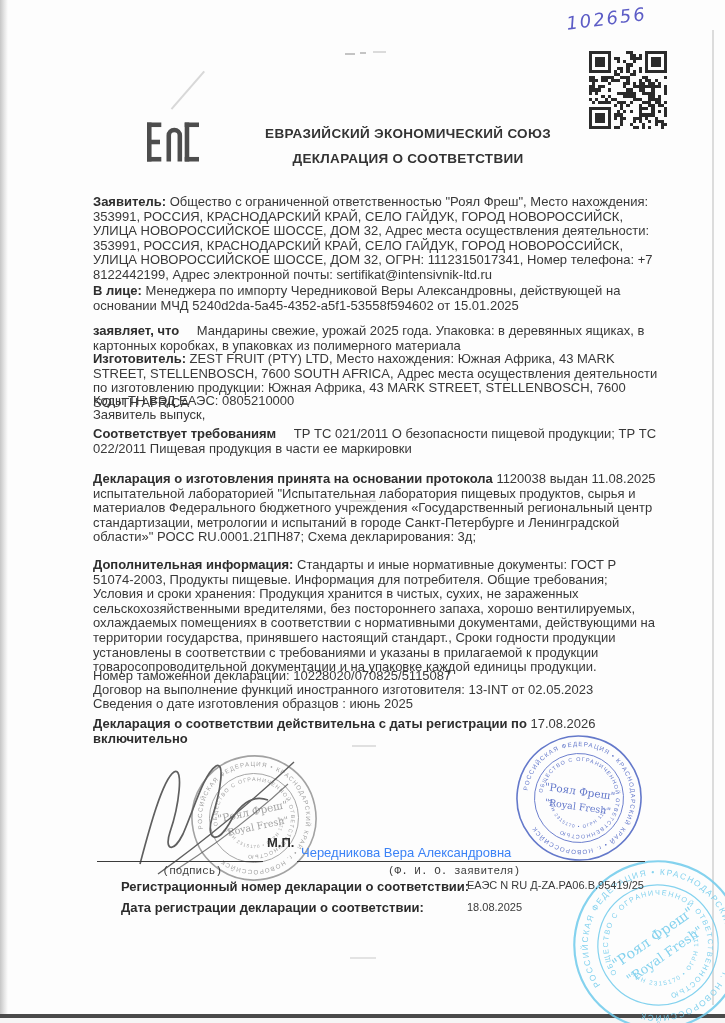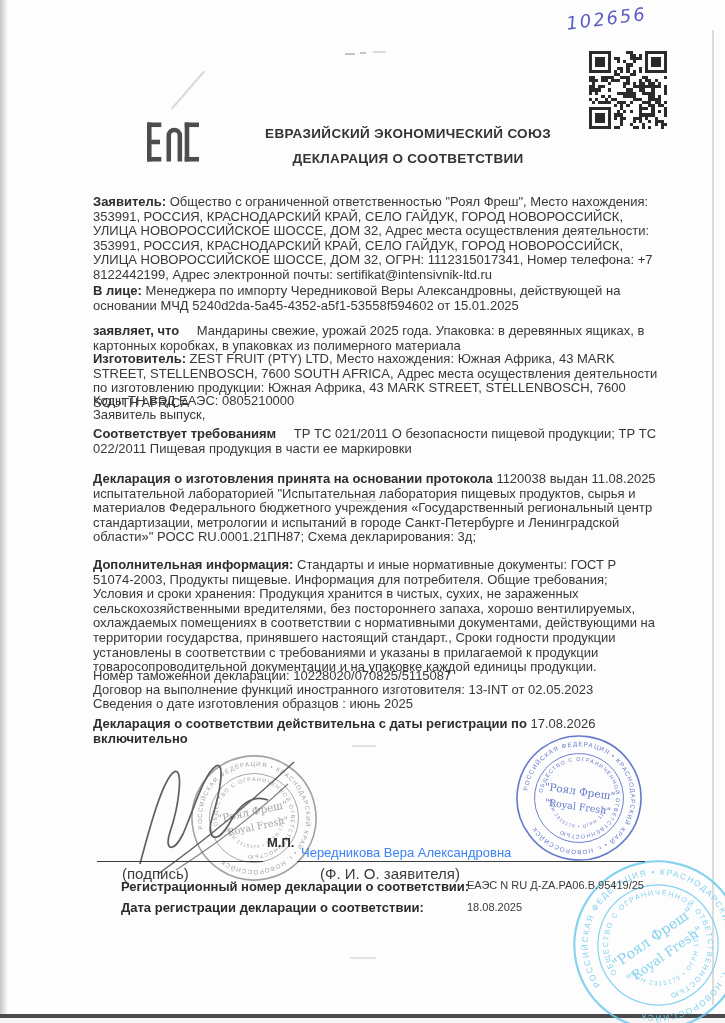--- a/index.html
+++ b/index.html
@@ -26,21 +26,21 @@
   .eac{position:absolute;left:147px;top:114px;color:#4d4d4d;}
 
   .title{position:absolute;left:93px;width:630px;text-align:center;
     font-weight:bold;font-size:13.5px;letter-spacing:.3px;color:#333;}
 
   .para{position:absolute;left:93px;width:567px;font-size:13px;line-height:14.6px;margin-top:12px;}
   .para b{color:#2e2e2e;}
   .gap-lead{margin-right:14px;}
 
   .sig-line{position:absolute;height:0;border-top:1.6px solid #3c3c3c;}
-  .caption{position:absolute;font-size:15px;color:#3c3c3c;text-align:left;}
+  .caption{position:absolute;font-size:11px;color:#3c3c3c;text-align:right;font-family:Liberation Mono, monospace;}
   .mp{position:absolute;left:267px;top:835px;font-weight:bold;font-size:13px;color:#2e2e2e;}
   .name-text{position:absolute;left:301px;top:845px;font-size:13px;color:#3b82f6;}
 
   .reg-label{position:absolute;left:93px;font-weight:bold;font-size:13px;color:#2b2b2b;padding-left:28px;}
   .reg-value{position:absolute;left:467px;font-size:11px;color:#3a3a3a;}
 
   .stamp{position:absolute;}
   .stamp .sr{fill:none;stroke:currentColor;stroke-width:1.6px;}
   .stamp .sr.thin{stroke-width:.9px;}
   .stamp .ring{fill:currentColor;letter-spacing:1.1px;}

